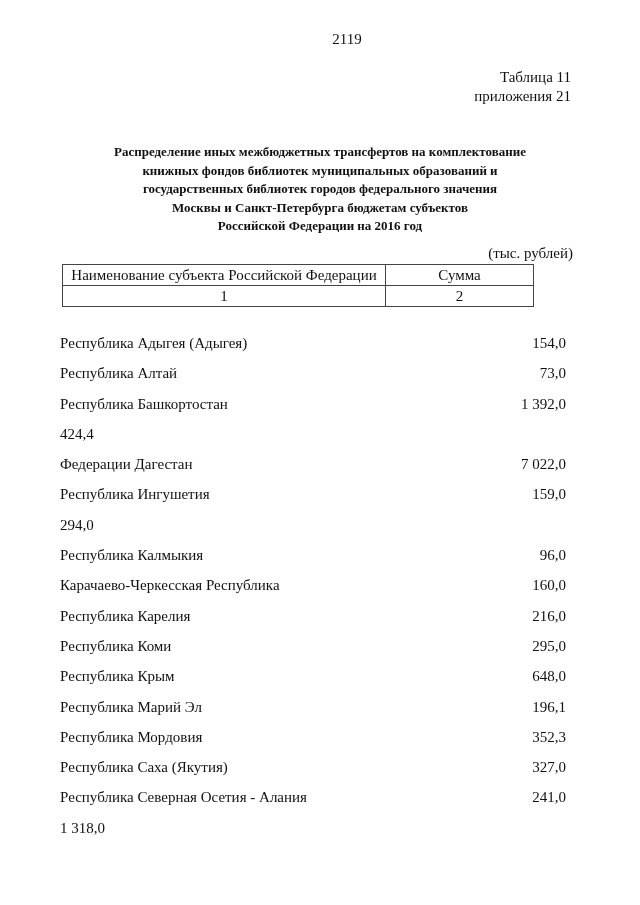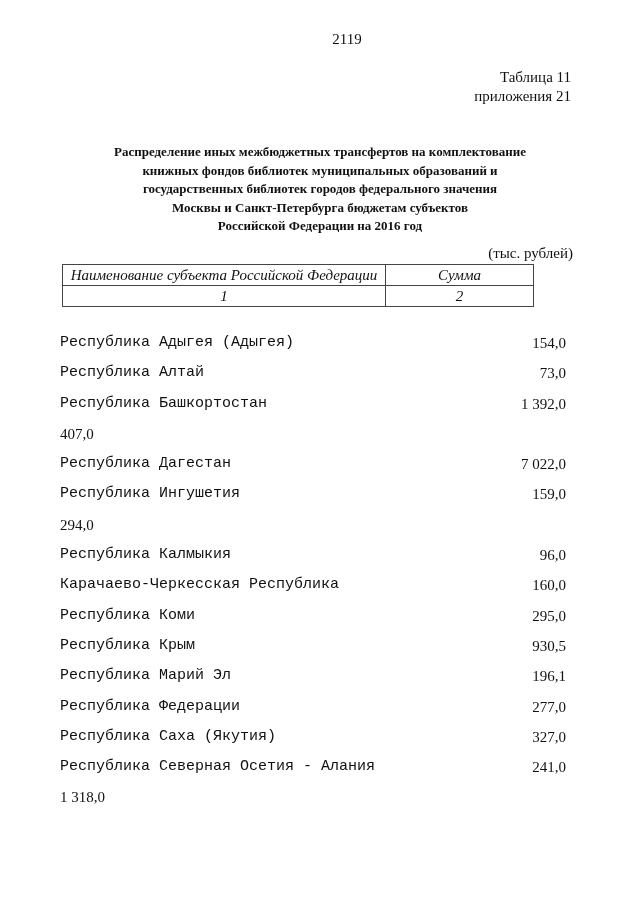--- a/index.html
+++ b/index.html
@@ -49,21 +49,20 @@
       font-size: 15px;
       text-align: center;
     }
     .header-table {
       position: absolute;
       top: 264px;
       left: 62px;
       width: 472px;
       border-collapse: collapse;
       font-size: 15px;
-      font-style: italic;
     }
     .header-table td {
       border: 1px solid #444;
       height: 20px;
       padding: 0;
       text-align: center;
       line-height: 20px;
     }
     .header-table td.col1 { width: 322px; }
     .rows {
@@ -72,21 +71,21 @@
       left: 60px;
       width: 506px;
       font-size: 15px;
     }
     .row {
       display: flex;
       justify-content: space-between;
       height: 30.3px;
       line-height: 22px;
     }
-    .row .name { white-space: nowrap; font-family: Liberation Mono, monospace; }
+    .row .name { white-space: nowrap; }
     .row .value { white-space: nowrap; text-align: left; }
   </style>
 </head>
 <body>
 
 <div class="page-number">2119</div>
 
 <div class="table-ref">
   <div>Таблица 11</div>
   <div>приложения 21</div>
@@ -122,56 +121,60 @@
     </div>
   <div class="row">
       <span class="name">Республика Алтай</span>
       <span class="value">73,0</span>
     </div>
   <div class="row">
       <span class="name">Республика Башкортостан</span>
       <span class="value">1 392,0</span>
     </div>
   <div class="row">
-      <span class="value">407,0</span>
+      <span class="value">424,4</span>
     </div>
   <div class="row">
-      <span class="name">Республика Дагестан</span>
+      <span class="name">Федерации Дагестан</span>
       <span class="value">7 022,0</span>
     </div>
   <div class="row">
       <span class="name">Республика Ингушетия</span>
       <span class="value">159,0</span>
     </div>
   <div class="row">
       <span class="value">294,0</span>
     </div>
   <div class="row">
       <span class="name">Республика Калмыкия</span>
       <span class="value">96,0</span>
     </div>
   <div class="row">
       <span class="name">Карачаево-Черкесская Республика</span>
       <span class="value">160,0</span>
     </div>
   <div class="row">
+      <span class="name">Республика Карелия</span>
+      <span class="value">216,0</span>
+    </div>
+  <div class="row">
       <span class="name">Республика Коми</span>
       <span class="value">295,0</span>
     </div>
   <div class="row">
       <span class="name">Республика Крым</span>
-      <span class="value">930,5</span>
+      <span class="value">648,0</span>
     </div>
   <div class="row">
       <span class="name">Республика Марий Эл</span>
       <span class="value">196,1</span>
     </div>
   <div class="row">
-      <span class="name">Республика Федерации</span>
-      <span class="value">277,0</span>
+      <span class="name">Республика Мордовия</span>
+      <span class="value">352,3</span>
     </div>
   <div class="row">
       <span class="name">Республика Саха (Якутия)</span>
       <span class="value">327,0</span>
     </div>
   <div class="row">
       <span class="name">Республика Северная Осетия - Алания</span>
       <span class="value">241,0</span>
     </div>
   <div class="row">

